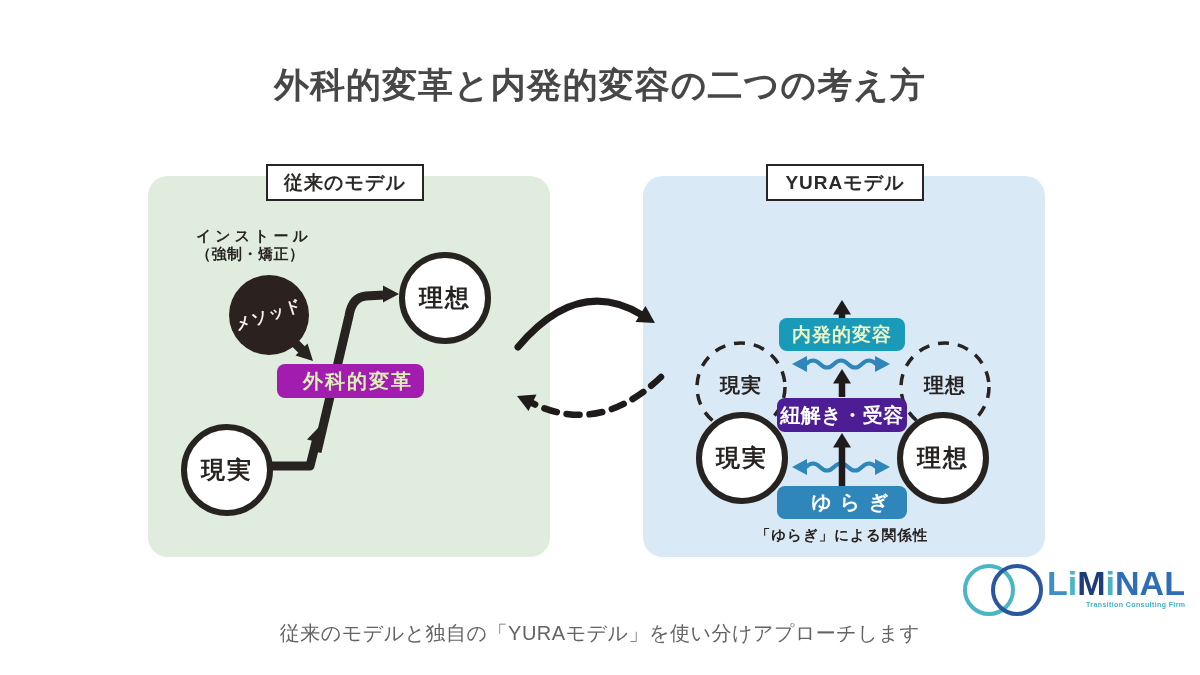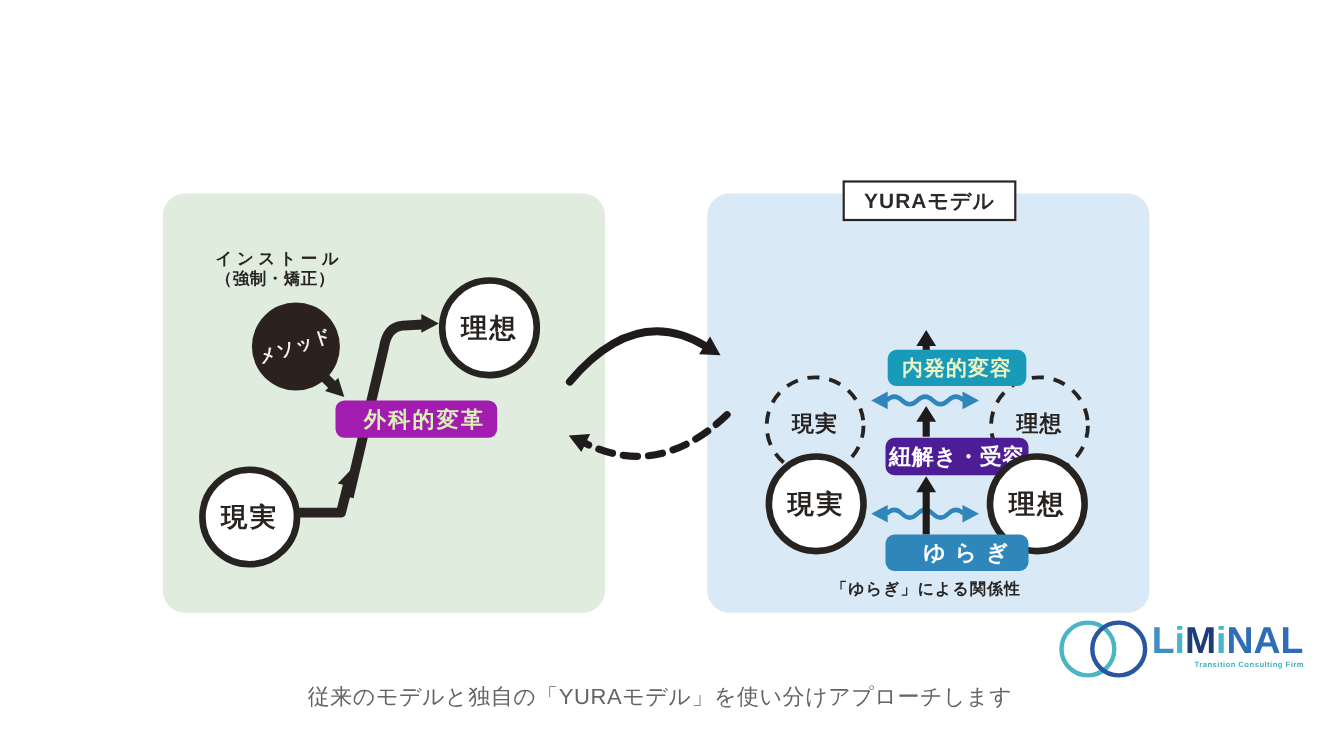--- a/index.html
+++ b/index.html
@@ -56,21 +56,20 @@
   }
   .method-circle span{
     color:#f4f1ee;font-size:16px;font-weight:700;letter-spacing:1px;
     transform:rotate(-18deg);display:inline-block;
   }
   .ideal-left{left:399px;top:252px;}
   .reality-left{left:181px;top:424px;}
   .tag{
     z-index:3;border-radius:8px;display:flex;align-items:center;justify-content:center;
     font-weight:700;
-    margin-left:28px;
   }
   .surgical-tag{
     left:277px;top:364px;width:132px;height:34px;background:#2ba15c;
     color:#dbf0b5;font-size:20px;letter-spacing:2px;
   }
 
   
   .integration-circle{
     left:797px;top:209px;width:86px;height:86px;border-radius:50%;
     background:#ffffff;border:5px solid #2c9cbd;z-index:3;
@@ -107,20 +106,21 @@
   .logo-circle-left{left:2px;top:2px;border:4px solid #4ab5c4;}
   .logo-circle-right{left:30px;top:2px;border:4px solid #2a55a0;}
   .logo-word{position:absolute;left:86px;top:2px;font-size:34px;font-weight:700;letter-spacing:0px;}
   .logo-tagline{position:absolute;left:125px;top:39px;font-size:7px;font-weight:700;color:#3fb0c2;letter-spacing:0.4px;}
 </style>
 </head>
 <body>
 
 <div class="stage">
 
+  <div class="abs title">外科的変革と内発的変容の二つの考え方</div>
 
   <div class="abs panel panel-left" style="background-color: rgb(224, 236, 221);"></div>
   <div class="abs panel panel-right" style="background-color: rgb(217, 233, 246);"></div>
 
   <svg class="abs arrows" width="1200" height="675" viewBox="0 0 1200 675">
 
     <circle cx="741" cy="387" r="44" fill="none" stroke="#272321" stroke-width="3.5" stroke-dasharray="11 9"></circle>
     <circle cx="945" cy="387" r="44" fill="none" stroke="#272321" stroke-width="3.5" stroke-dasharray="11 9"></circle>
 
     <g stroke="#272321" fill="#272321">
@@ -163,20 +163,23 @@
     <g stroke="#1f1b1a" fill="#1f1b1a">
       <path d="M842 397 L842 381" stroke-width="6.5" fill="none"></path>
       <polygon points="842,369 833,383.5 851,383.5" stroke="none"></polygon>
     </g>
     <g stroke="#1f1b1a" fill="#1f1b1a">
       <path d="M842 486 L842 446" stroke-width="6.5" fill="none"></path>
       <polygon points="842,433 833,447.5 851,447.5" stroke="none"></polygon>
     </g>
   </svg>
 
+  <div class="abs panel-header header-left">
+    <span>従来のモデル</span>
+  </div>
   <div class="abs panel-header header-right">
     <span>YURAモデル</span>
   </div>
 
   <div class="abs install-note">
     <div class="l1">インストール</div>
     <div class="l2">（強制・矯正）</div>
   </div>
   <div class="abs method-circle">
     <span>メソッド</span>

